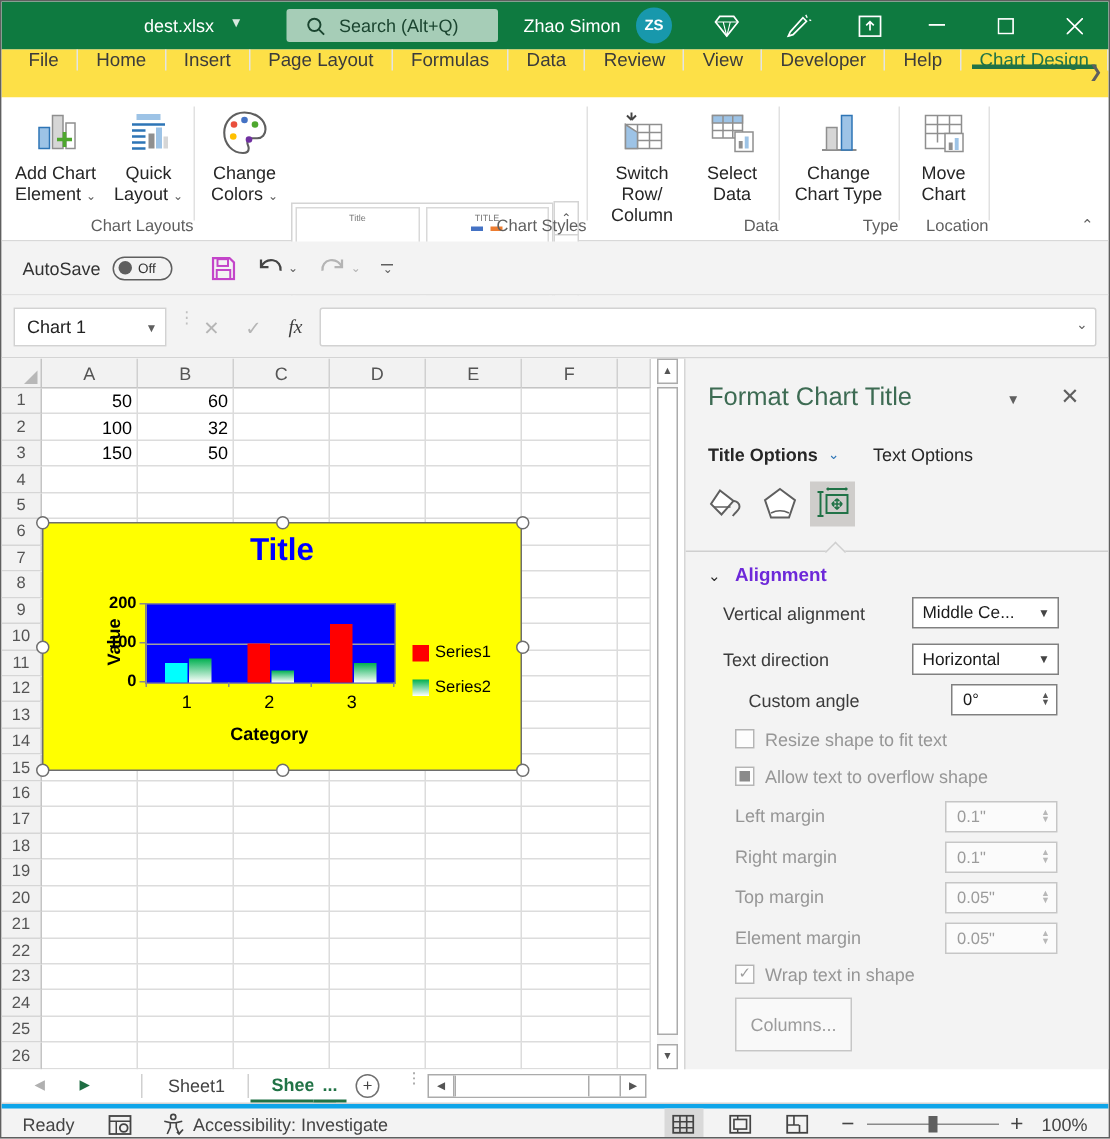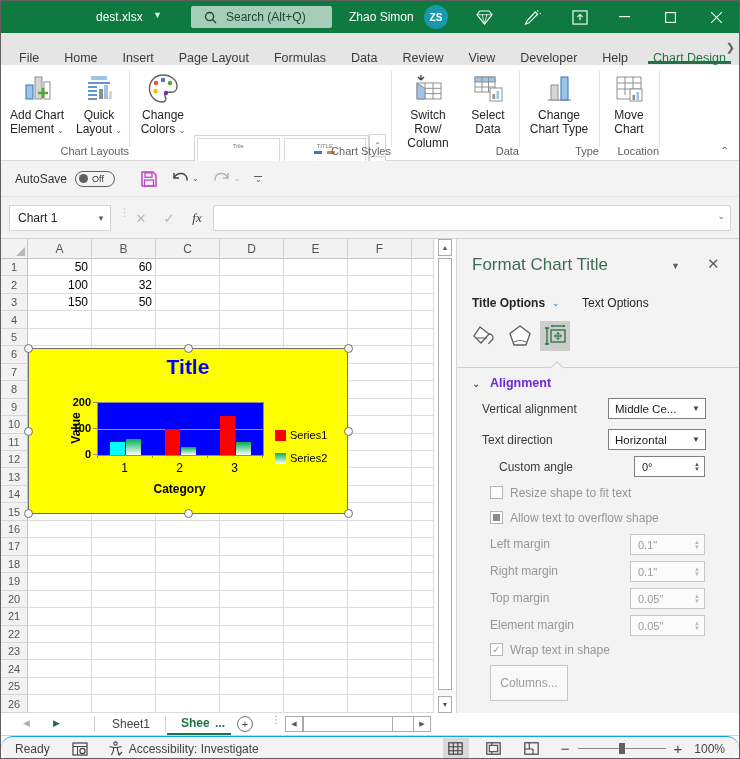--- a/index.html
+++ b/index.html
@@ -10,21 +10,21 @@
   .doc-name{position:absolute;left:95px;top:9px;font-size:12px;}
   .doc-chev{position:absolute;left:152px;top:9px;font-size:9px;color:#d8e9df;}
   .search-box{position:absolute;left:190px;top:5px;width:141px;height:22px;background:#a6cdb7;border-radius:2px;
               display:flex;align-items:center;gap:9px;padding-left:13px;box-sizing:border-box;color:#1b4530;font-size:12px;}
   .user-name{position:absolute;left:348px;top:9px;font-size:12px;}
   .avatar{position:absolute;left:423px;top:4px;width:24px;height:24px;border-radius:50%;background:#1898ac;
           display:flex;align-items:center;justify-content:center;font-size:10px;font-weight:bold;color:#fff;}
   .tb-icon{position:absolute;top:6px;width:22px;height:20px;display:flex;align-items:center;justify-content:center;}
   .winbtn{position:absolute;top:0;width:30px;height:32px;display:flex;align-items:center;justify-content:center;}
   
-  .tabrow{position:absolute;left:0;top:32px;width:100%;height:32px;background:#e5e5e5;display:flex;align-items:flex-end;padding-left:6px;box-sizing:border-box;}
+  .tabrow{position:absolute;left:0;top:32px;width:100%;height:32px;background:#fde047;display:flex;align-items:flex-start;padding-left:6px;box-sizing:border-box;}
   .tab{position:relative;padding:0 12px;font-size:12.5px;color:#3b3b3b;display:flex;align-items:center;border-right:1px solid #e4e4e4;white-space:nowrap;}
   .tab.contextual{color:#217346;}
   .tab.active{color:#217346;}
   .tab.active::after{content:"";position:absolute;left:7px;right:7px;bottom:1px;height:3px;background:#217346;}
   .tab-overflow{position:absolute;right:4px;top:40px;font-size:11px;color:#5f5f5f;}
   
   .ribbon{position:absolute;left:0;top:64px;width:100%;height:96px;background:#fff;border-bottom:1px solid #d8d8d8;box-sizing:border-box;}
   .rdiv{position:absolute;top:6px;height:76px;width:1px;background:#e1e1e1;}
   .group-label{position:absolute;bottom:3px;font-size:11px;color:#5f5f5f;text-align:right;}
   .big-btn{position:absolute;top:5px;display:flex;flex-direction:column;align-items:center;color:#262626;}
@@ -129,22 +129,22 @@
   .sheet-tab{position:absolute;top:0;height:22px;display:flex;align-items:center;padding:0 14px;color:#444;}
   .sheet-tab.active{color:#217346;font-weight:bold;border-bottom:2px solid #217346;box-sizing:border-box;background:#fff;}
   .tab-sep{position:absolute;top:3px;width:1px;height:16px;background:#d0d0d0;}
   .add-sheet{position:absolute;left:236px;top:3px;width:16px;height:16px;border:1px solid #707070;border-radius:50%;
              display:flex;align-items:center;justify-content:center;font-size:11px;color:#444;box-sizing:border-box;}
   .ts-dots{position:absolute;left:270px;top:4px;color:#999;font-size:10px;line-height:5px;text-align:center;}
   .hscroll{position:absolute;left:284px;top:3px;width:146px;height:16px;border:1px solid #ababab;background:#fff;box-sizing:border-box;}
   .hs-btn{position:absolute;top:0;width:16px;height:14px;display:flex;align-items:center;justify-content:center;font-size:7px;color:#555;}
   .hs-thumb{position:absolute;left:17px;top:0;width:90px;height:14px;background:#fff;border-right:1px solid #ababab;border-left:1px solid #ababab;box-sizing:border-box;}
   
-  .status{position:absolute;left:0;top:735px;width:100%;height:24px;background:#f3f3f3;border-top:1px solid #0ea5e9;box-sizing:border-box;
-          display:flex;align-items:center;font-size:12px;color:#444;border-radius:12px;}
+  .status{position:absolute;left:0;top:735px;width:100%;height:24px;background:#f3f3f3;border-top:3px solid #0ea5e9;box-sizing:border-box;
+          display:flex;align-items:center;font-size:12px;color:#444;}
   .st-item{display:flex;align-items:center;}
   .view-btn{width:26px;height:22px;display:flex;align-items:center;justify-content:center;}
   .view-btn.sel{background:#d9d9d9;}
   .zoom-track{width:88px;height:1px;background:#8a8a8a;position:relative;margin:0 8px;}
   .zoom-thumb{position:absolute;left:41px;top:-5px;width:6px;height:11px;background:#5f5f5f;}
   svg{display:block;}
 </style>
 </head>
 <body>
 

